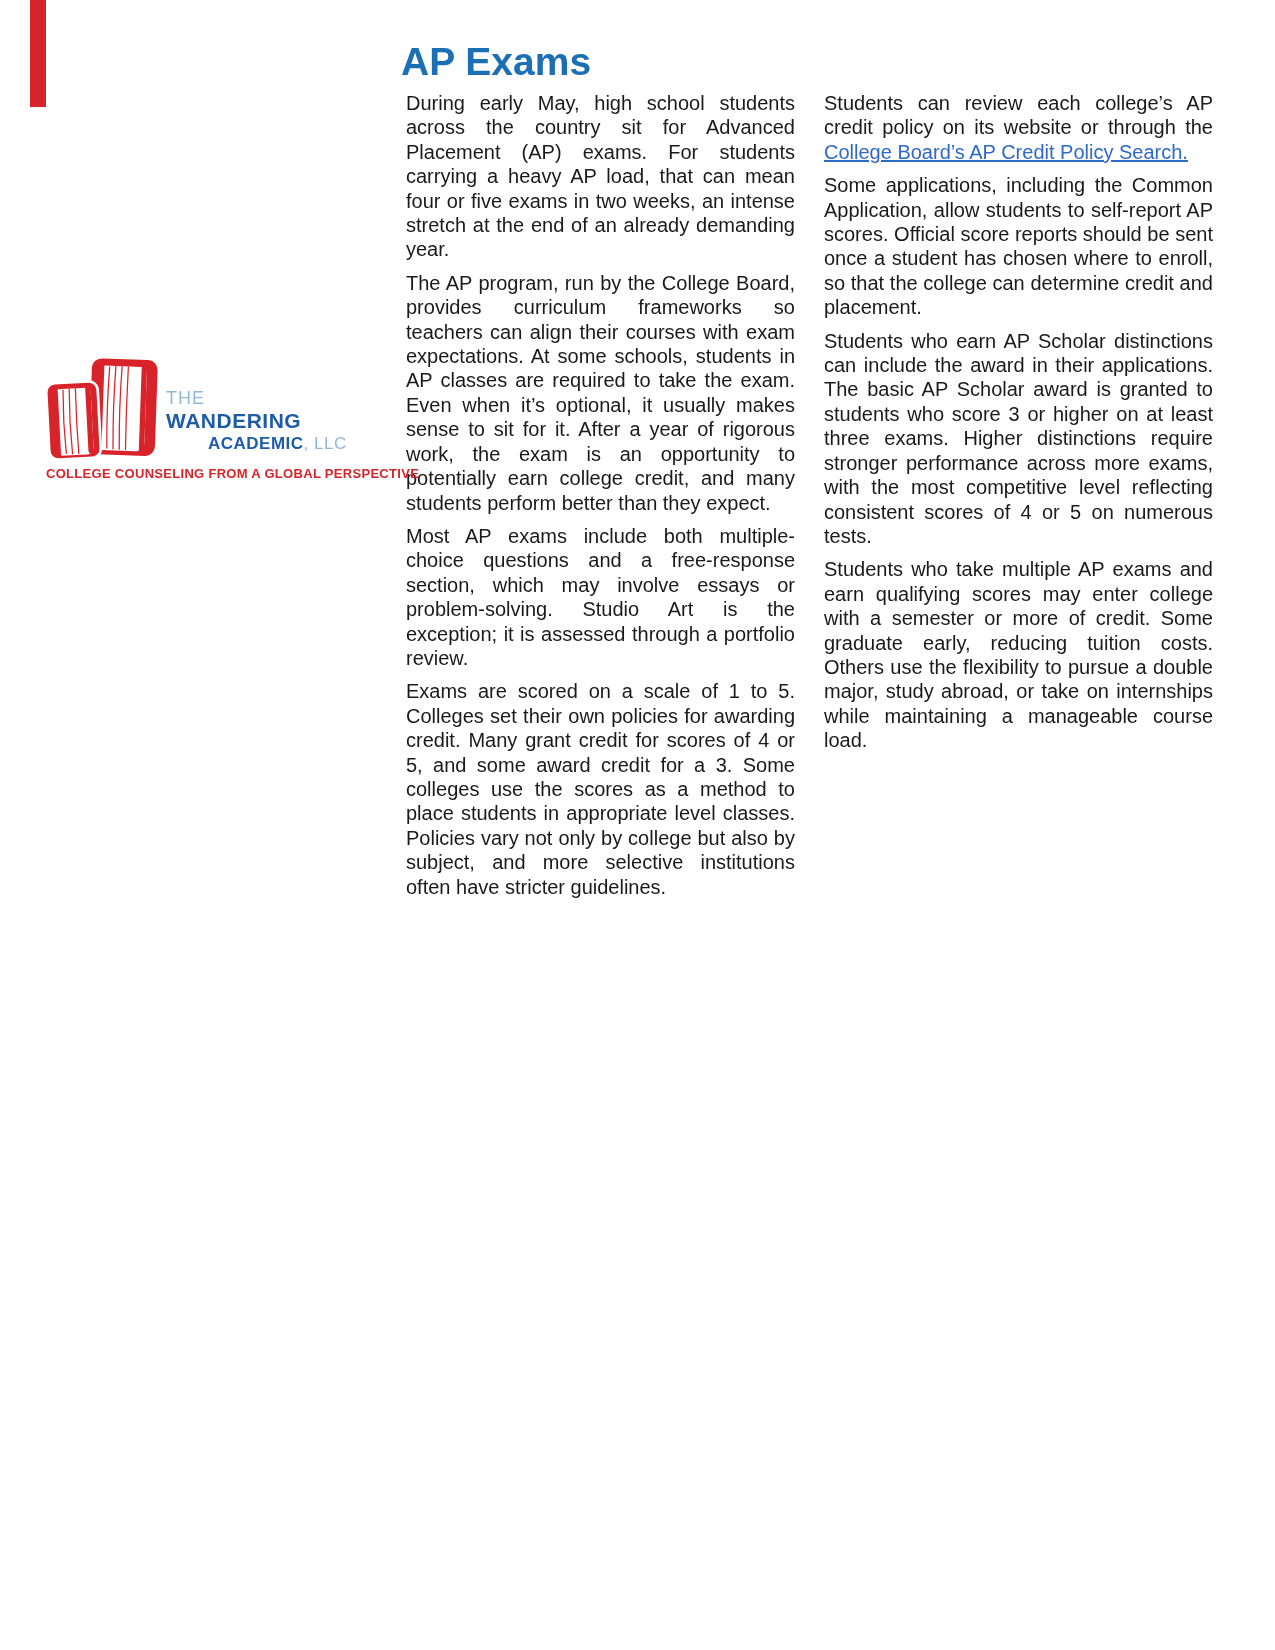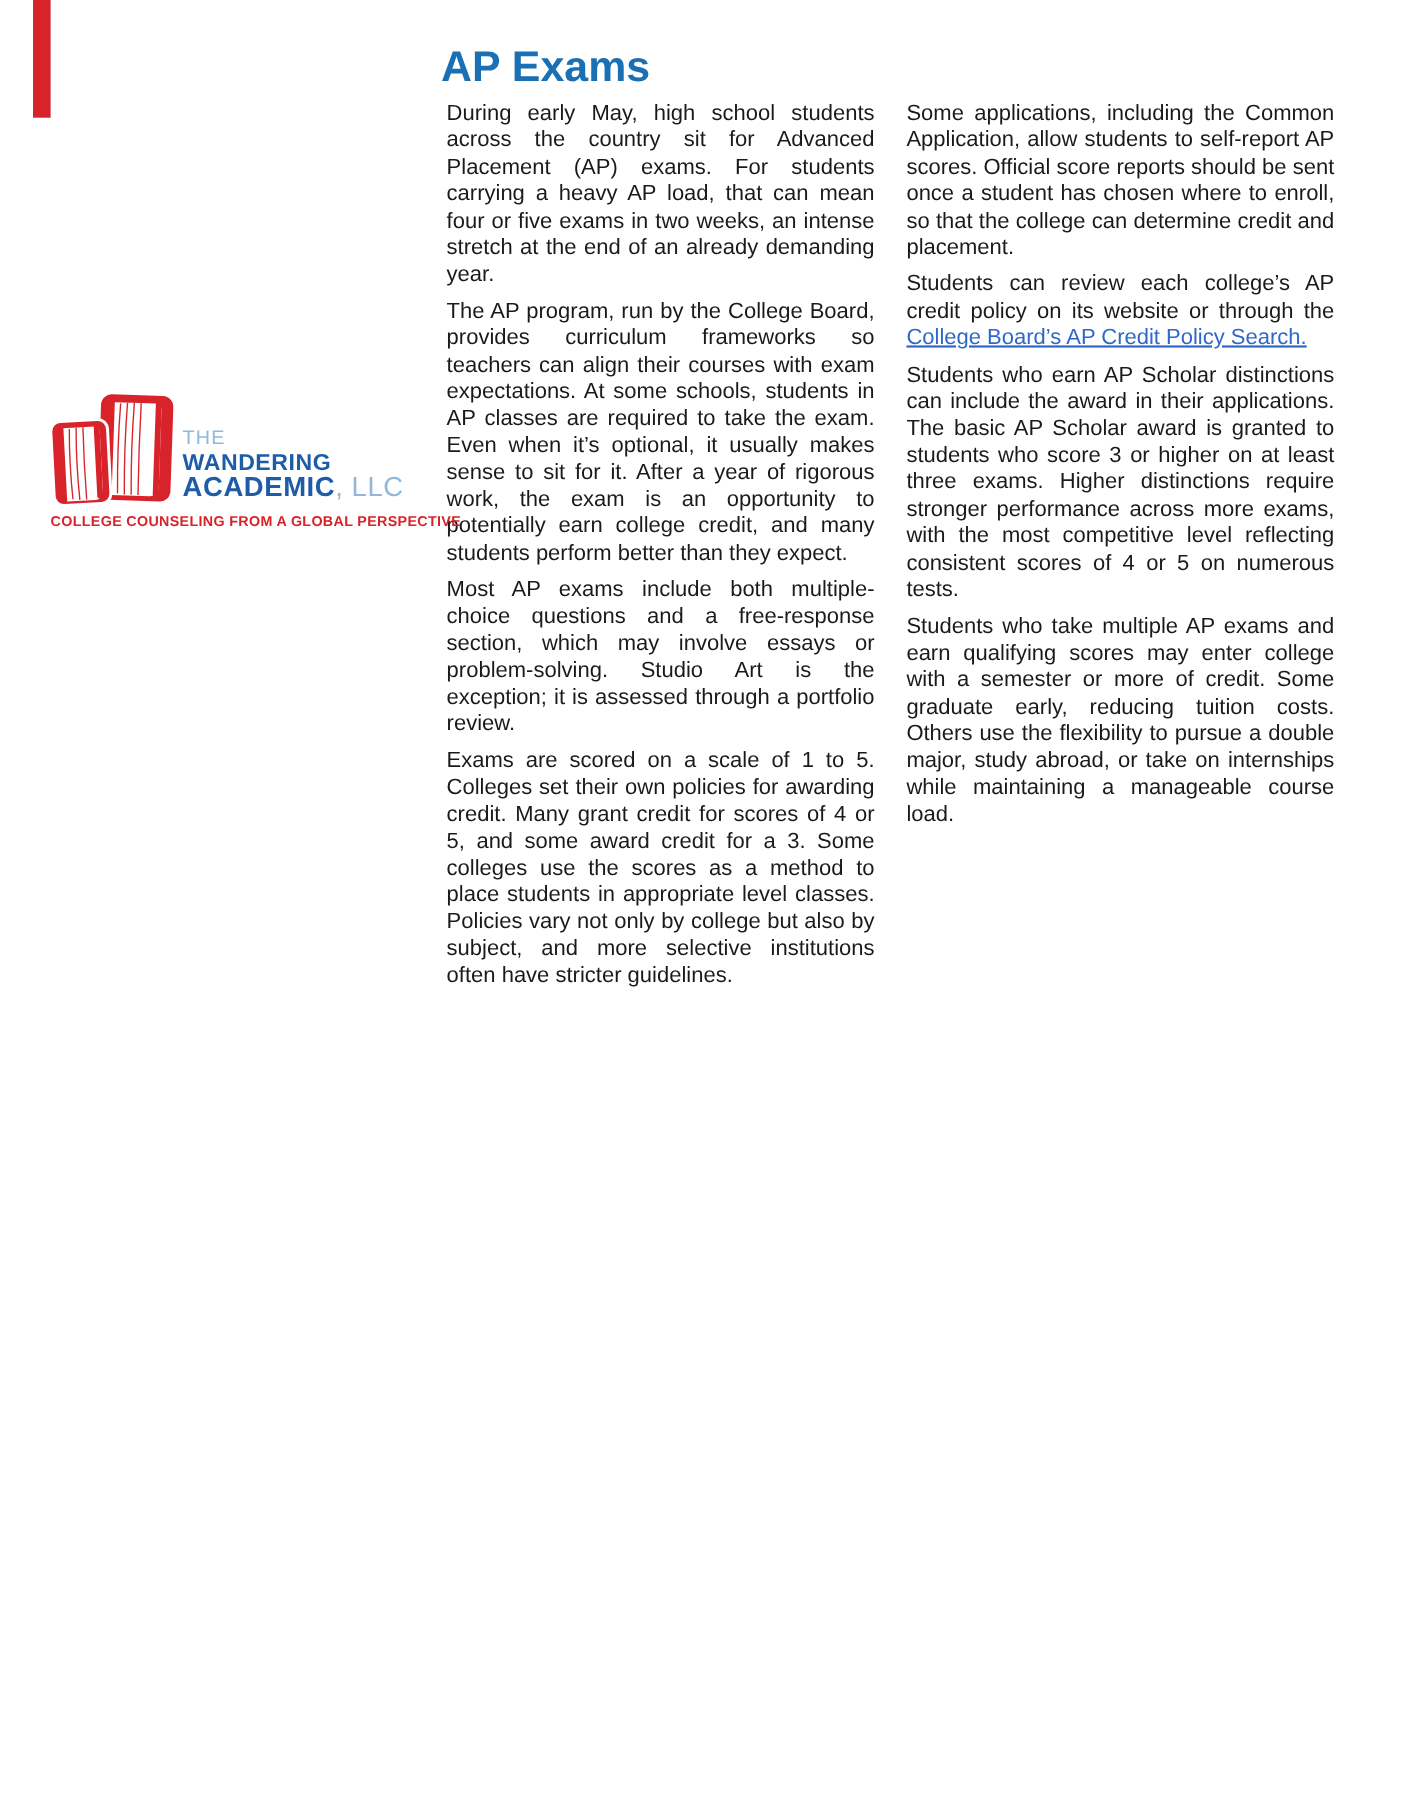--- a/index.html
+++ b/index.html
@@ -55,22 +55,22 @@
   .logo-names { margin-left: 8px; padding-top: 28px; white-space: nowrap; }
   .logo-the {
     font-size: 18px; line-height: 21px; color: var(--logo-light-blue);
     font-weight: 400; letter-spacing: 1px;
   }
   .logo-wandering {
     font-size: 21px; line-height: 23px; color: var(--logo-blue);
     font-weight: bold; letter-spacing: 0.5px;
   }
   .logo-academic {
-    font-size: 25px; line-height: 23px; color: var(--logo-blue);
-    font-weight: bold; letter-spacing: 0.5px;
+    font-size: 17px; line-height: 23px; color: var(--logo-blue);
+    font-weight: bold; letter-spacing: 0.5px; margin-left: 42px;
   }
   .logo-llc { color: var(--logo-light-blue); font-weight: 400; }
   .logo-tagline {
     margin-top: 4px;
     font-size: 13px; font-weight: bold; color: var(--logo-red);
     letter-spacing: 0.3px; white-space: nowrap;
   }
 </style>
 </head>
 <body>
@@ -82,22 +82,22 @@
   <h1 class="title">AP Exams</h1>
 
   <div class="col col-left">
     <p>During early May, high school students across the country sit for Advanced Placement (AP) exams. For students carrying a heavy AP load, that can mean four or five exams in two weeks, an intense stretch at the end of an already demanding year.</p>
     <p>The AP program, run by the College Board, provides curriculum frameworks so teachers can align their courses with exam expectations. At some schools, students in AP classes are required to take the exam. Even when it’s optional, it usually makes sense to sit for it. After a year of rigorous work, the exam is an opportunity to potentially earn college credit, and many students perform better than they expect.</p>
     <p>Most AP exams include both multiple-choice questions and a free-response section, which may involve essays or problem-solving. Studio Art is the exception; it is assessed through a portfolio review.</p>
     <p>Exams are scored on a scale of 1 to 5. Colleges set their own policies for awarding credit. Many grant credit for scores of 4 or 5, and some award credit for a 3. Some colleges use the scores as a method to place students in appropriate level classes. Policies vary not only by college but also by subject, and more selective institutions often have stricter guidelines.</p>
   </div>
 
   <div class="col col-right">
+    <p><span>Students can review each college’s AP credit policy on its website or through the </span><a href="#" class="doc-link">College Board’s AP Credit Policy Search.</a></p>
     <p>Some applications, including the Common Application, allow students to self-report AP scores. Official score reports should be sent once a student has chosen where to enroll, so that the college can determine credit and placement.</p>
-    <p><span>Students can review each college’s AP credit policy on its website or through the </span><a href="#" class="doc-link">College Board’s AP Credit Policy Search.</a></p>
     <p>Students who earn AP Scholar distinctions can include the award in their applications. The basic AP Scholar award is granted to students who score 3 or higher on at least three exams. Higher distinctions require stronger performance across more exams, with the most competitive level reflecting consistent scores of 4 or 5 on numerous tests.</p>
     <p>Students who take multiple AP exams and earn qualifying scores may enter college with a semester or more of credit. Some graduate early, reducing tuition costs. Others use the flexibility to pursue a double major, study abroad, or take on internships while maintaining a manageable course load.</p>
   </div>
 
   <aside class="logo">
     <div class="logo-row">
       <svg class="logo-books" viewBox="0 0 126 116" xmlns="http://www.w3.org/2000/svg" aria-hidden="true">
 
         <g transform="rotate(2 88 58)">
           <rect x="50" y="2" width="74" height="108" rx="11" fill="#D8232A"></rect>

